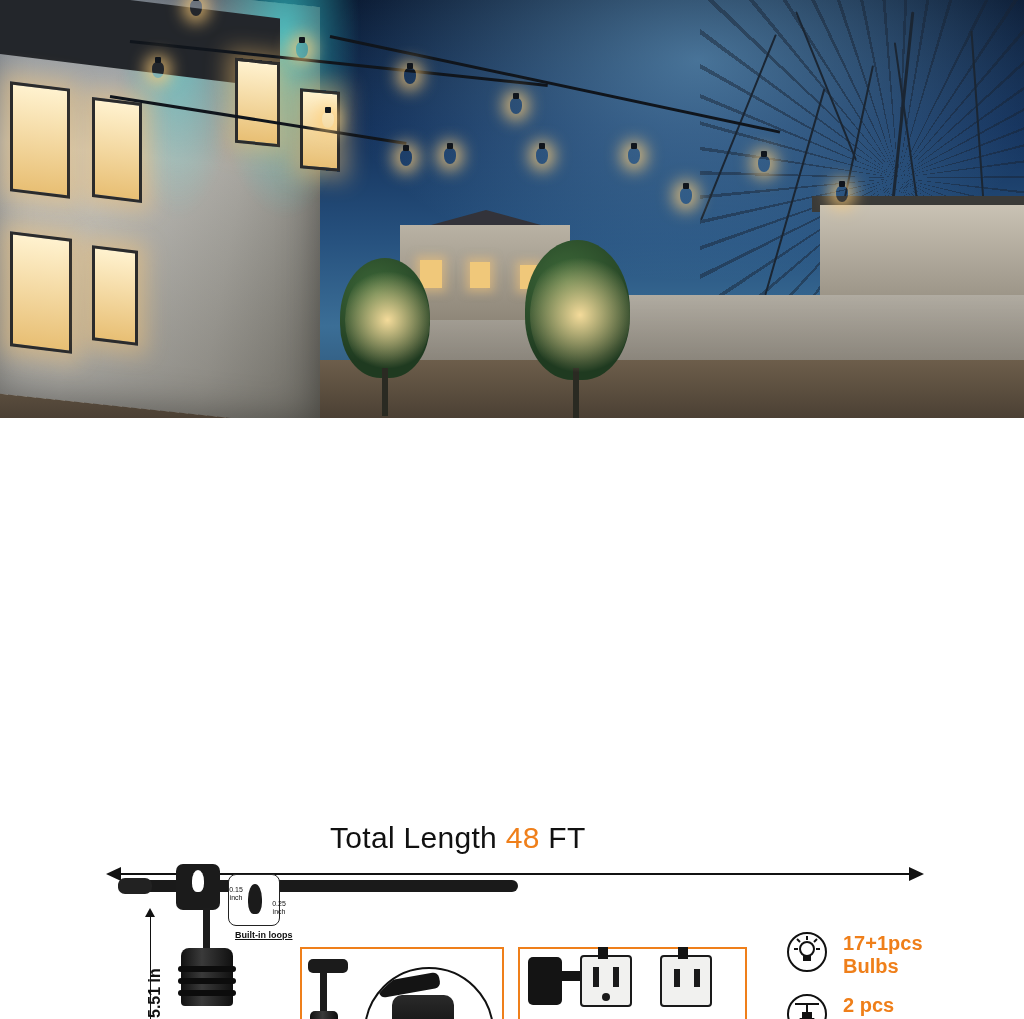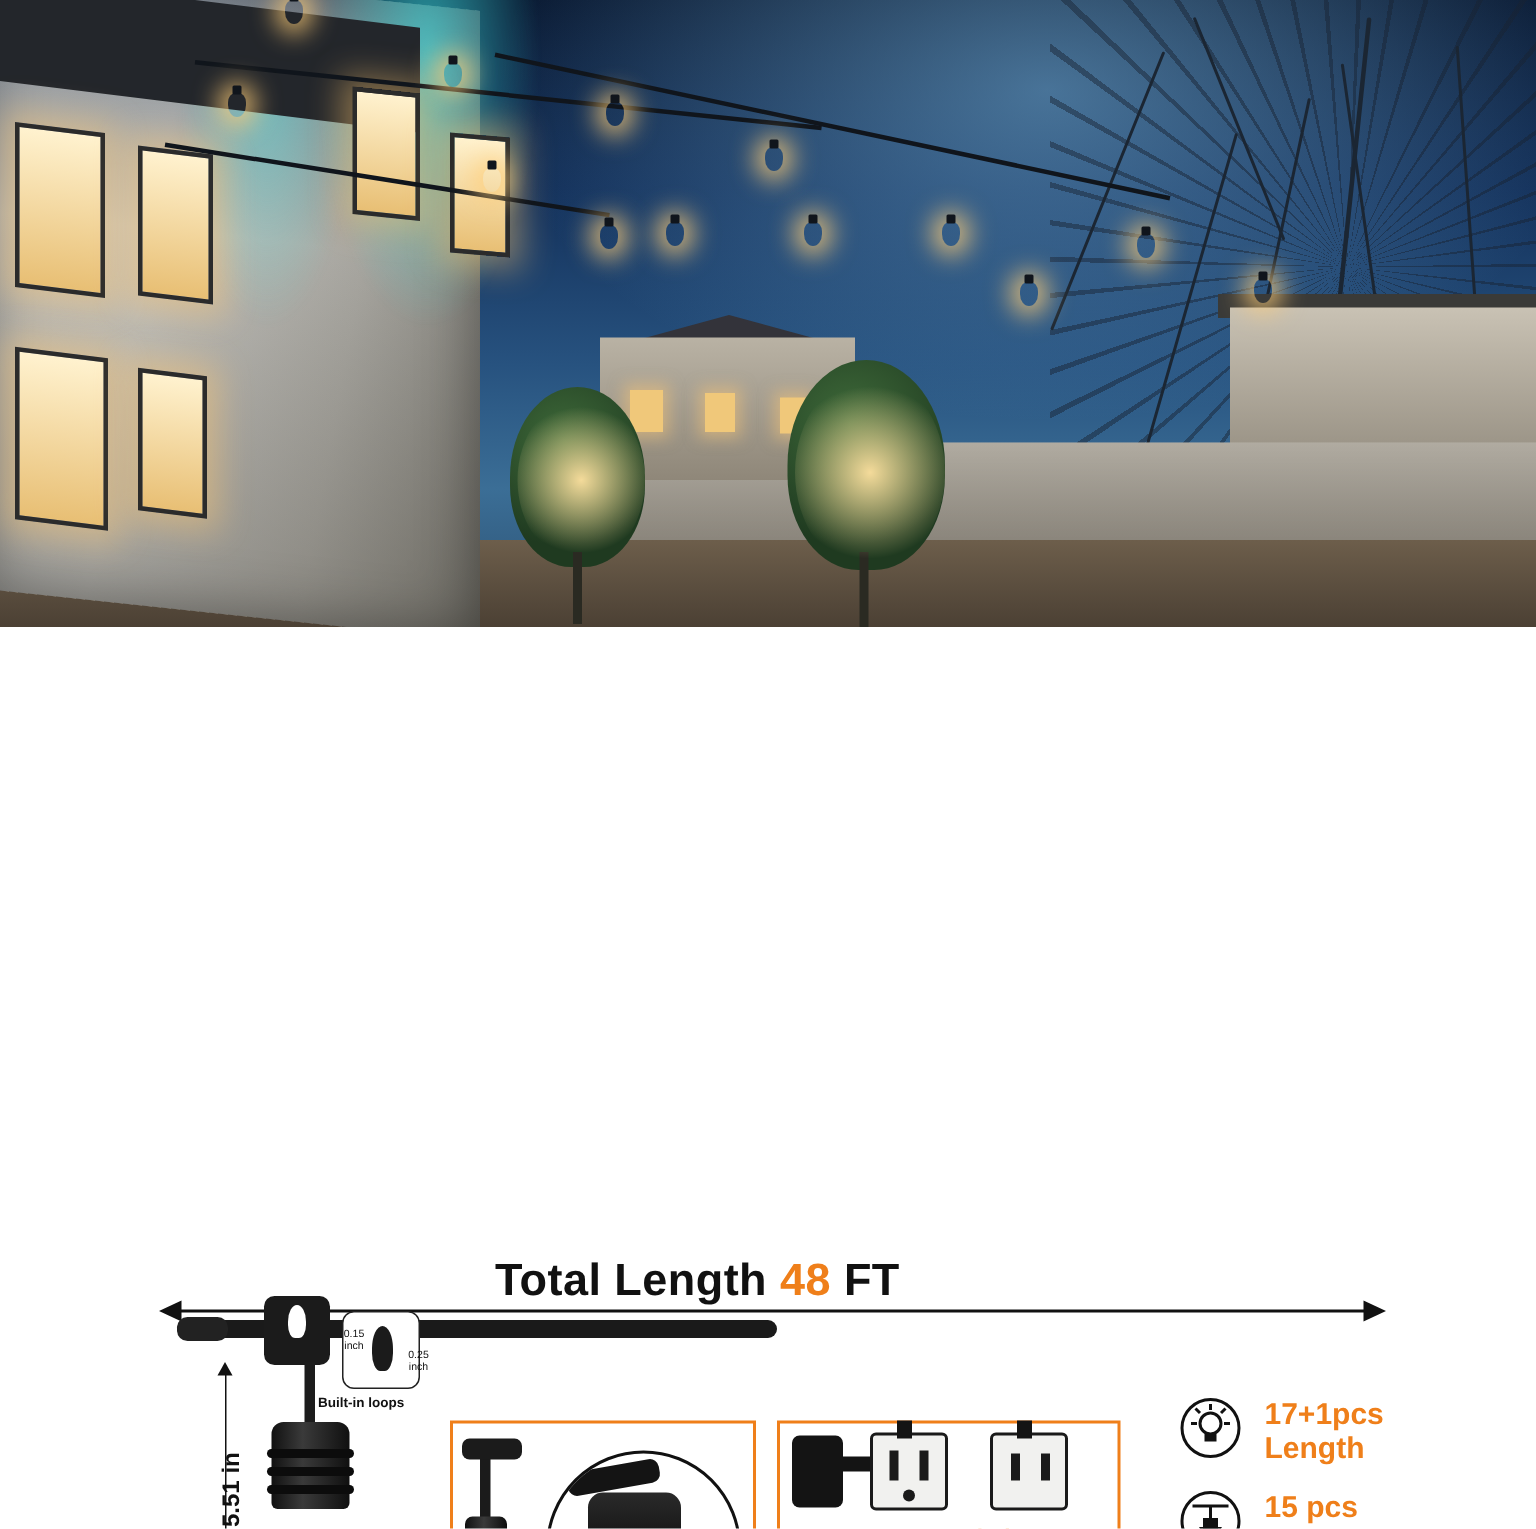--- a/index.html
+++ b/index.html
@@ -116,22 +116,22 @@
     background:radial-gradient(circle at 50% 35%, #fff6d8, #f5c66a 65%, #d9a martin 100%);
     box-shadow:0 0 16px 7px rgba(255,205,120,.75);
   }
   .bulbph i{
     content:""; position:absolute; left:3px; top:-5px; width:6px; height:6px; background:#10151c; border-radius:1px;
   }
   
   .panel { position:absolute; left:0; top:418px; width:1024px; height:601px; background:#fff; }
 
   .total-length {
-    position:absolute; left:330px; top:419px;
-    font-size:30px; font-weight:bold; color:#111; letter-spacing:.3px;
+    position:absolute; left:330px; top:403px;
+    font-size:30px; font-weight:normal; color:#111; letter-spacing:.3px;
   }
   .total-length .accent { color:#ef7f1a; }
   .arrow-line {
     position:absolute; left:120px; top:455px; width:790px; height:2px; background:#111;
   }
   .arrow-line:before, .arrow-line:after{
     content:""; position:absolute; top:-6px; width:0; height:0;
     border-top:7px solid transparent; border-bottom:7px solid transparent;
   }
   .arrow-line:before{ left:-14px; border-right:15px solid #111; }
@@ -158,21 +158,21 @@
     border:1px solid #222; border-radius:8px; background:#fff;
   }
   .loop-callout .hole2{
     position:absolute; left:19px; top:9px; width:14px; height:30px;
     background:#1b1b1b; border-radius:50% 50% 40% 40%;
   }
   .dim-a, .dim-b{ position:absolute; font-size:7px; color:#111; }
   .dim-a{ left:224px; top:468px; width:24px; text-align:center; line-height:8px;}
   .dim-b{ left:266px; top:482px; width:26px; text-align:center; line-height:8px;}
   .builtin-loops{
-    position:absolute; left:212px; top:512px; font-size:9px; font-weight:bold; color:#111;
+    position:absolute; left:235px; top:512px; font-size:9px; font-weight:bold; color:#111;text-decoration:underline;
   }
   .drop-wire{ position:absolute; left:203px; top:490px; width:7px; height:45px; background:#1c1c1c; }
   .socket-body{
     position:absolute; left:181px; top:530px; width:52px; height:58px;
     background:linear-gradient(90deg,#111,#3a3a3a 40%,#101010);
     border-radius:8px 8px 4px 4px;
   }
   .socket-ring{
     position:absolute; left:178px; width:58px; height:6px; background:#0c0c0c; border-radius:3px;
   }
@@ -367,29 +367,29 @@
         <line x1="18" y1="2" x2="18" y2="6"></line>
         <line x1="5" y1="15" x2="9" y2="15"></line>
         <line x1="27" y1="15" x2="31" y2="15"></line>
         <line x1="8" y1="5" x2="11" y2="8"></line>
         <line x1="28" y1="5" x2="25" y2="8"></line>
       </g>
     </svg>
   </div>
   <div class="feat" style="left:843px; top:514px;">
     <div>17+1pcs</div>
-    <div>Length</div>
+    <div>Bulbs</div>
   </div>
 
   <div class="feat-icon" style="left:787px; top:576px;">
     <svg width="36" height="36" viewBox="0 0 36 36" style="position:absolute;left:0;top:0;">
       <line x1="6" y1="8" x2="30" y2="8" stroke="#111" stroke-width="2"></line>
       <line x1="18" y1="8" x2="18" y2="16" stroke="#111" stroke-width="2"></line>
       <rect x="13" y="16" width="10" height="7" fill="#111"></rect>
       <path d="M12 23 q6 12 12 0 z" fill="none" stroke="#111" stroke-width="2"></path>
     </svg>
   </div>
   <div class="feat" style="left:843px; top:576px;">
-    <div>15 pcs</div>
+    <div>2 pcs</div>
     <div>Sockets</div>
   </div>
 
 </div>
 
 </body></html>

